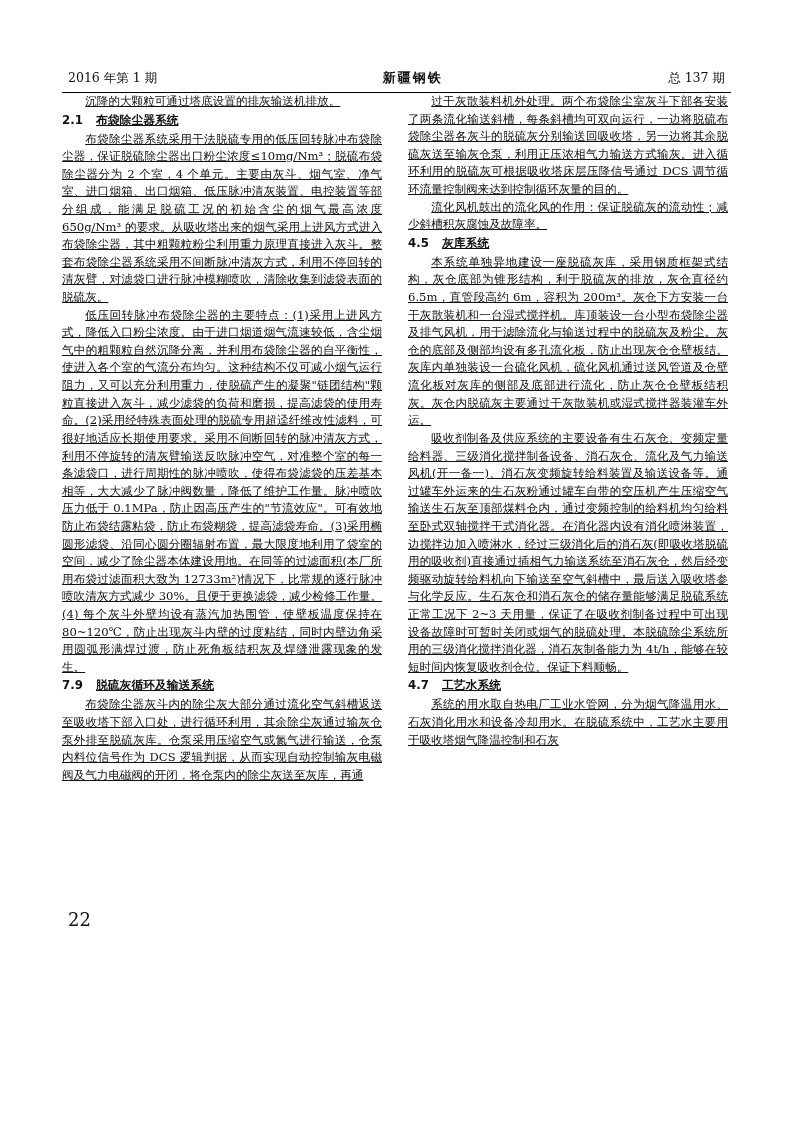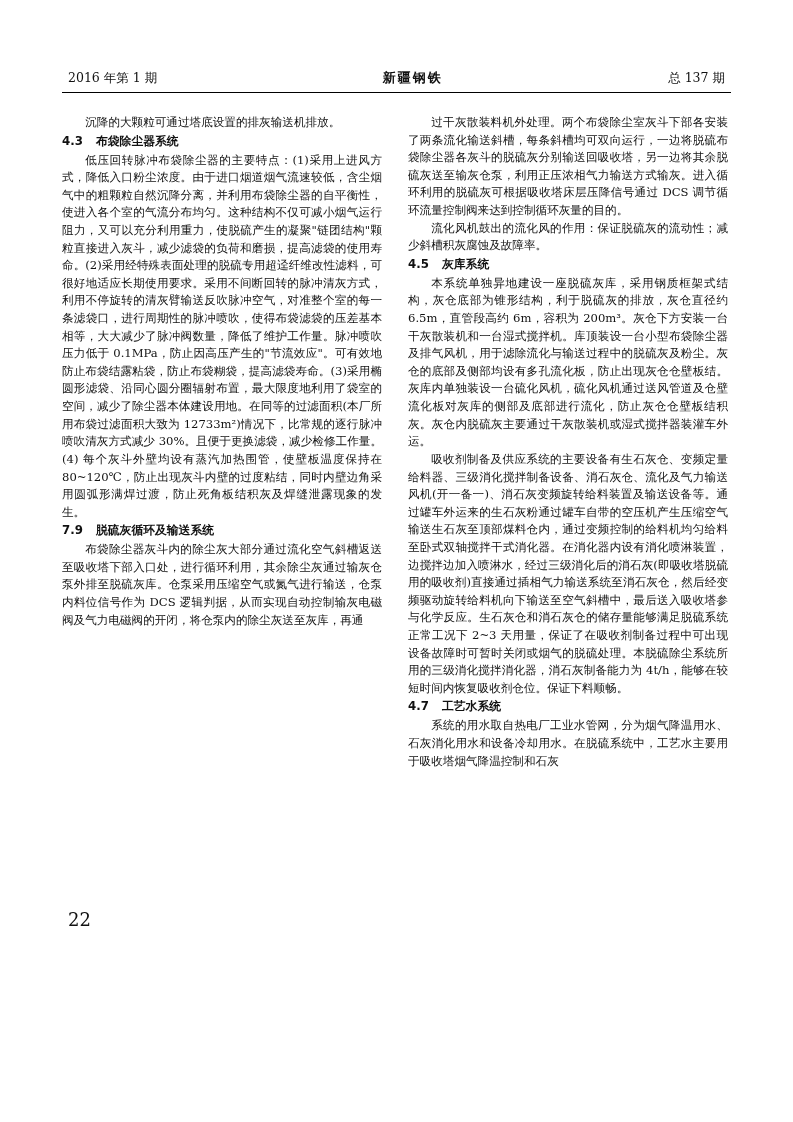--- a/index.html
+++ b/index.html
@@ -34,21 +34,22 @@
     letter-spacing: 2px;
     font-size: 13px;
     margin-top: 9px;
   }
   .header .left, .header .right {
     font-size: 12.5px;
   }
   .columns {
     display: flex;
     gap: 26px;
-    margin-top: 21px;
+    margin-top: 0;
+    text-decoration: underline;
   }
   .col {
     width: 320px;
     font-size: 11.6px;
     line-height: 1.52;
     text-align: justify;
     font-family: "DejaVu Serif", "Liberation Serif", serif;
   }
   .col p {
     margin: 0;
@@ -82,22 +83,23 @@
     <div class="center">新疆钢铁</div>
     <div class="right">总 137 期</div>
   </div>
 
   <div class="columns">
 
     <div class="col">
       <p>沉降的大颗粒可通过塔底设置的排灰输送机排放。</p>
 
       <h2 class="sec">
-        <span class="num">4.3</span><span>布袋除尘器系统</span>
+        <span class="num">2.1</span><span>布袋除尘器系统</span>
       </h2>
+      <p>布袋除尘器系统采用干法脱硫专用的低压回转脉冲布袋除尘器，保证脱硫除尘器出口粉尘浓度≤10mg/Nm³；脱硫布袋除尘器分为 2 个室，4 个单元。主要由灰斗、烟气室、净气室、进口烟箱、出口烟箱、低压脉冲清灰装置、电控装置等部分组成，能满足脱硫工况的初始含尘的烟气最高浓度 650g/Nm³ 的要求。从吸收塔出来的烟气采用上进风方式进入布袋除尘器，其中粗颗粒粉尘利用重力原理直接进入灰斗。整套布袋除尘器系统采用不间断脉冲清灰方式，利用不停回转的清灰臂，对滤袋口进行脉冲模糊喷吹，清除收集到滤袋表面的脱硫灰。</p>
       <p>低压回转脉冲布袋除尘器的主要特点：(1)采用上进风方式，降低入口粉尘浓度。由于进口烟道烟气流速较低，含尘烟气中的粗颗粒自然沉降分离，并利用布袋除尘器的自平衡性，使进入各个室的气流分布均匀。这种结构不仅可减小烟气运行阻力，又可以充分利用重力，使脱硫产生的凝聚"链团结构"颗粒直接进入灰斗，减少滤袋的负荷和磨损，提高滤袋的使用寿命。(2)采用经特殊表面处理的脱硫专用超迳纤维改性滤料，可很好地适应长期使用要求。采用不间断回转的脉冲清灰方式，利用不停旋转的清灰臂输送反吹脉冲空气，对准整个室的每一条滤袋口，进行周期性的脉冲喷吹，使得布袋滤袋的压差基本相等，大大减少了脉冲阀数量，降低了维护工作量。脉冲喷吹压力低于 0.1MPa，防止因高压产生的"节流效应"。可有效地防止布袋结露粘袋，防止布袋糊袋，提高滤袋寿命。(3)采用椭圆形滤袋、沿同心圆分圈辐射布置，最大限度地利用了袋室的空间，减少了除尘器本体建设用地。在同等的过滤面积(本厂所用布袋过滤面积大致为 12733m²)情况下，比常规的逐行脉冲喷吹清灰方式减少 30%。且便于更换滤袋，减少检修工作量。(4) 每个灰斗外壁均设有蒸汽加热围管，使壁板温度保持在 80~120℃，防止出现灰斗内壁的过度粘结，同时内壁边角采用圆弧形满焊过渡，防止死角板结积灰及焊缝泄露现象的发生。</p>
 
       <h2 class="sec">
         <span class="num">7.9</span><span>脱硫灰循环及输送系统</span>
       </h2>
       <p>布袋除尘器灰斗内的除尘灰大部分通过流化空气斜槽返送至吸收塔下部入口处，进行循环利用，其余除尘灰通过输灰仓泵外排至脱硫灰库。仓泵采用压缩空气或氮气进行输送，仓泵内料位信号作为 DCS 逻辑判据，从而实现自动控制输灰电磁阀及气力电磁阀的开闭，将仓泵内的除尘灰送至灰库，再通</p>
     </div>
 
     <div class="col">
       <p>过干灰散装料机外处理。两个布袋除尘室灰斗下部各安装了两条流化输送斜槽，每条斜槽均可双向运行，一边将脱硫布袋除尘器各灰斗的脱硫灰分别输送回吸收塔，另一边将其余脱硫灰送至输灰仓泵，利用正压浓相气力输送方式输灰。进入循环利用的脱硫灰可根据吸收塔床层压降信号通过 DCS 调节循环流量控制阀来达到控制循环灰量的目的。</p>

